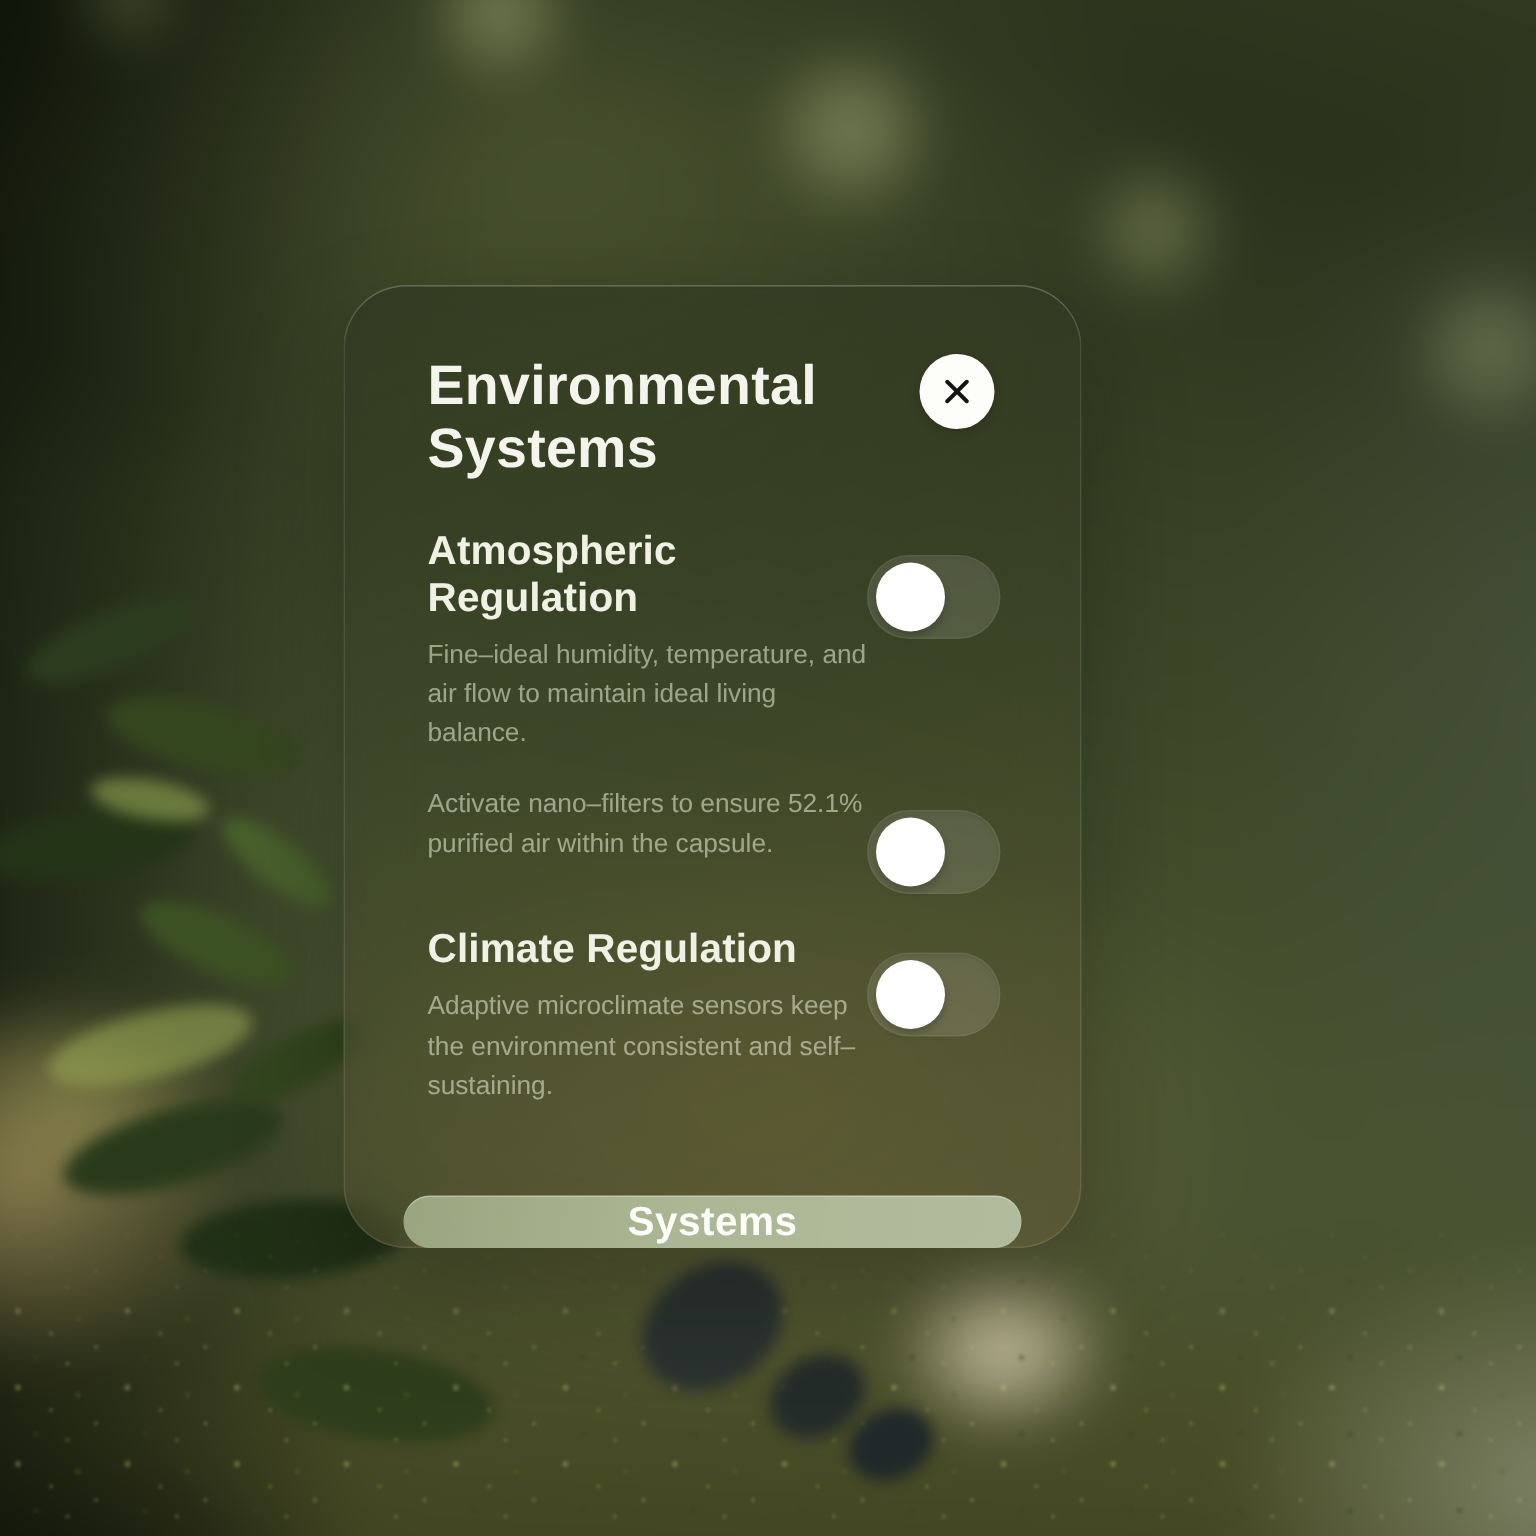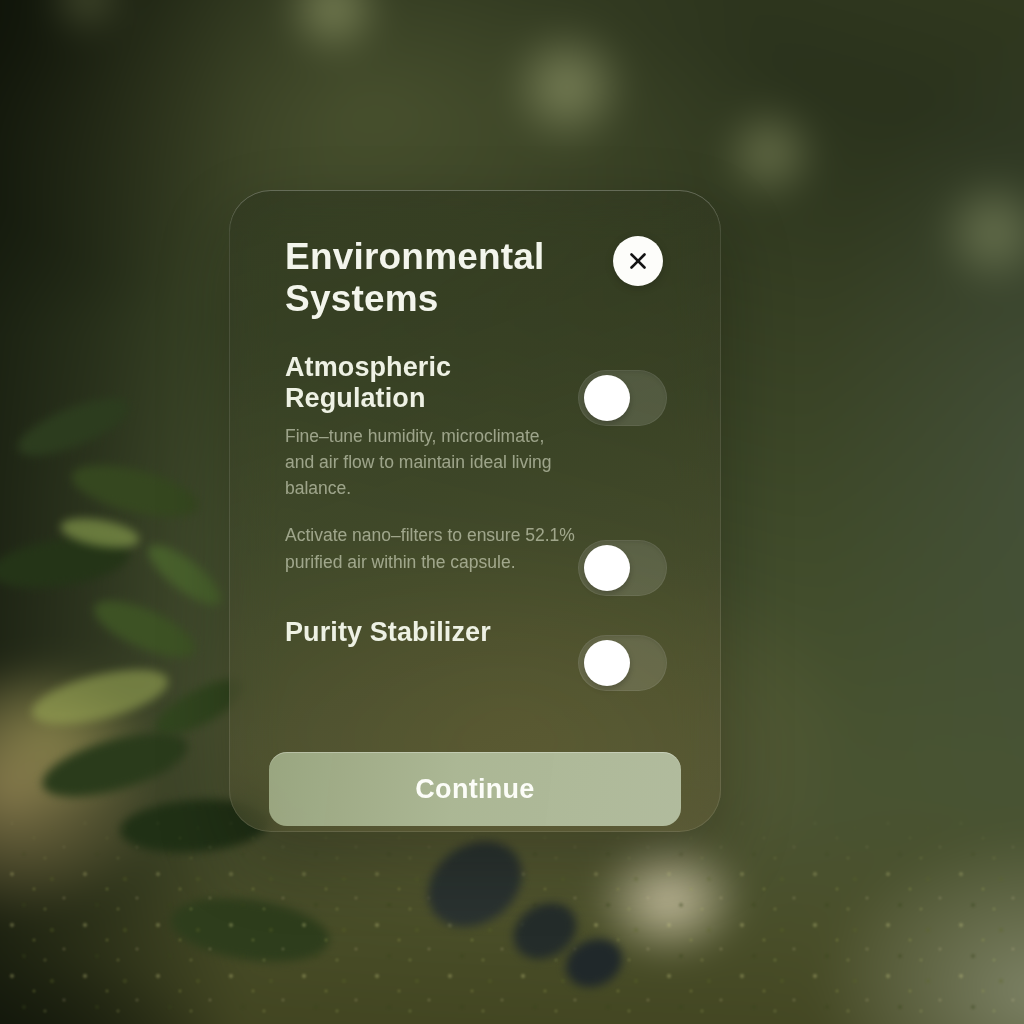--- a/index.html
+++ b/index.html
@@ -141,43 +141,44 @@
           <line x1="17.5" y1="4.5" x2="4.5" y2="17.5" stroke="#141414" stroke-width="2.6" stroke-linecap="round"></line>
         </svg>
       </button>
     </div>
 
     <div class="rows">
 
       <div class="setting-row">
         <div class="row-text">
           <h2 class="row-title">Atmospheric Regulation</h2>
-          <p class="row-desc">Fine–tune humidity, microclimate, and air flow to maintain ideal living balance.</p>
+          <p class="row-desc">Fine–ideal humidity, temperature, and air flow to maintain ideal living balance.</p>
         </div>
         <button class="toggle" role="switch" aria-checked="false">
           <span class="knob"></span>
         </button>
       </div>
 
       <div class="setting-row">
         <div class="row-text">
           <p class="row-desc">Activate nano–filters to ensure 52.1% purified air within the capsule.</p>
         </div>
         <button class="toggle" role="switch" aria-checked="false">
           <span class="knob"></span>
         </button>
       </div>
 
       <div class="setting-row">
         <div class="row-text">
-          <h2 class="row-title">Purity Stabilizer</h2>
+          <h2 class="row-title">Climate Regulation</h2>
+          <p class="row-desc">Adaptive microclimate sensors keep the environment consistent and self–sustaining.</p>
         </div>
         <button class="toggle" role="switch" aria-checked="false">
           <span class="knob"></span>
         </button>
       </div>
 
     </div>
 
-    <button class="continue-btn">Continue</button>
+    <button class="continue-btn">Systems</button>
 
   </section>
 </div>
 
 </body></html>

